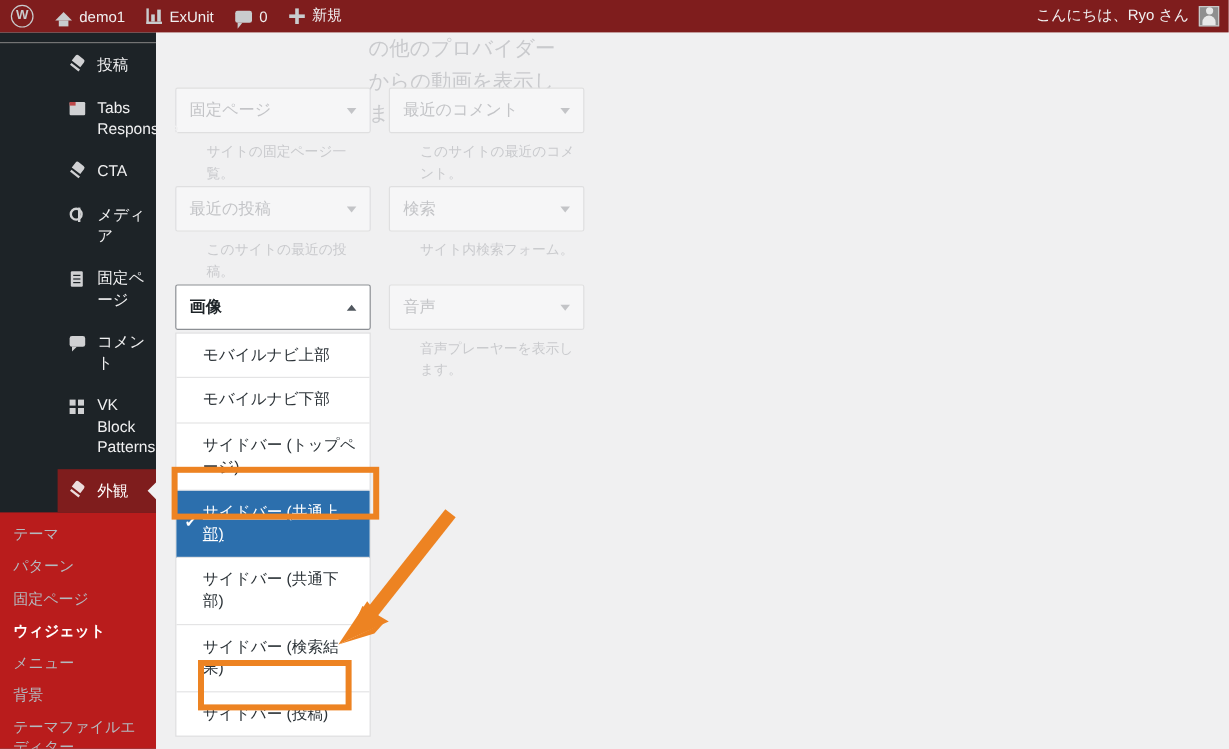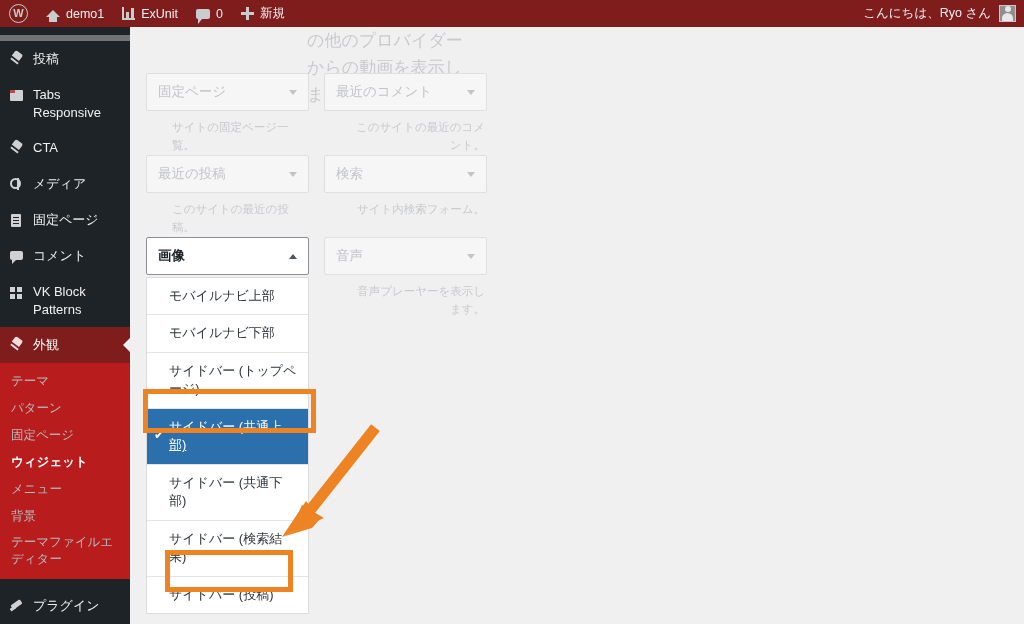--- a/index.html
+++ b/index.html
@@ -79,21 +79,21 @@
   .icon-plus::before { left: 5px; top: 0; width: 3px; height: 13px; }
   .icon-plus::after { left: 0; top: 5px; width: 13px; height: 3px; }
 
   
   .sidebar {
     position: absolute; top: 27px; left: 0; width: 130px; height: 597px;
     background: #1d2327; color: #dcdcde; z-index: 30;
     font-size: 13px;
     padding-top: 8px;
   }
-  .menu-top { border-top: 6px solid #737373; }
+  .menu-top { border-top: 1px solid #737373; padding-left: 48px; }
   .menu-item {
     display: flex; align-items: flex-start; gap: 7px;
     padding: 9px 8px 9px 8px; line-height: 1.35; color: #f0f0f1;
     position: relative; font-size: 13px;
   }
   .menu-item .mlabel { padding-top: 0px; }
   .menu-item.current { background: #7f1d1d; color: #fff; font-weight: 400; }
   .menu-item.current::after {
     content: ""; position: absolute; right: -1px; top: 50%; transform: translateY(-50%);
     border-top: 8px solid transparent; border-bottom: 8px solid transparent;
@@ -168,21 +168,21 @@
   
   .content {
     position: absolute; top: 27px; left: 130px; width: 894px; height: 597px;
     background: #f0f0f1; overflow: hidden;
   }
   .widget-grid {
     position: absolute; top: 3px; left: 16px; width: 350px;
   }
   .wcol { position: absolute; width: 163px; }
   .wcol.left { left: 0; }
-  .wcol.right { left: 178px; text-align: right; }
+  .wcol.right { left: 178px; }
 
   .wcard {
     border: 1px solid #dfdfe0; background: #f6f6f7; border-radius: 2px;
     height: 38px; display: flex; align-items: center; justify-content: space-between;
     padding: 0 11px; color: #c3c4c7; font-size: 13.5px;
   }
   .wcard .caret {
     width:0; height:0; border-left:4px solid transparent; border-right:4px solid transparent;
     border-top:5px solid #c3c4c7;
   }

